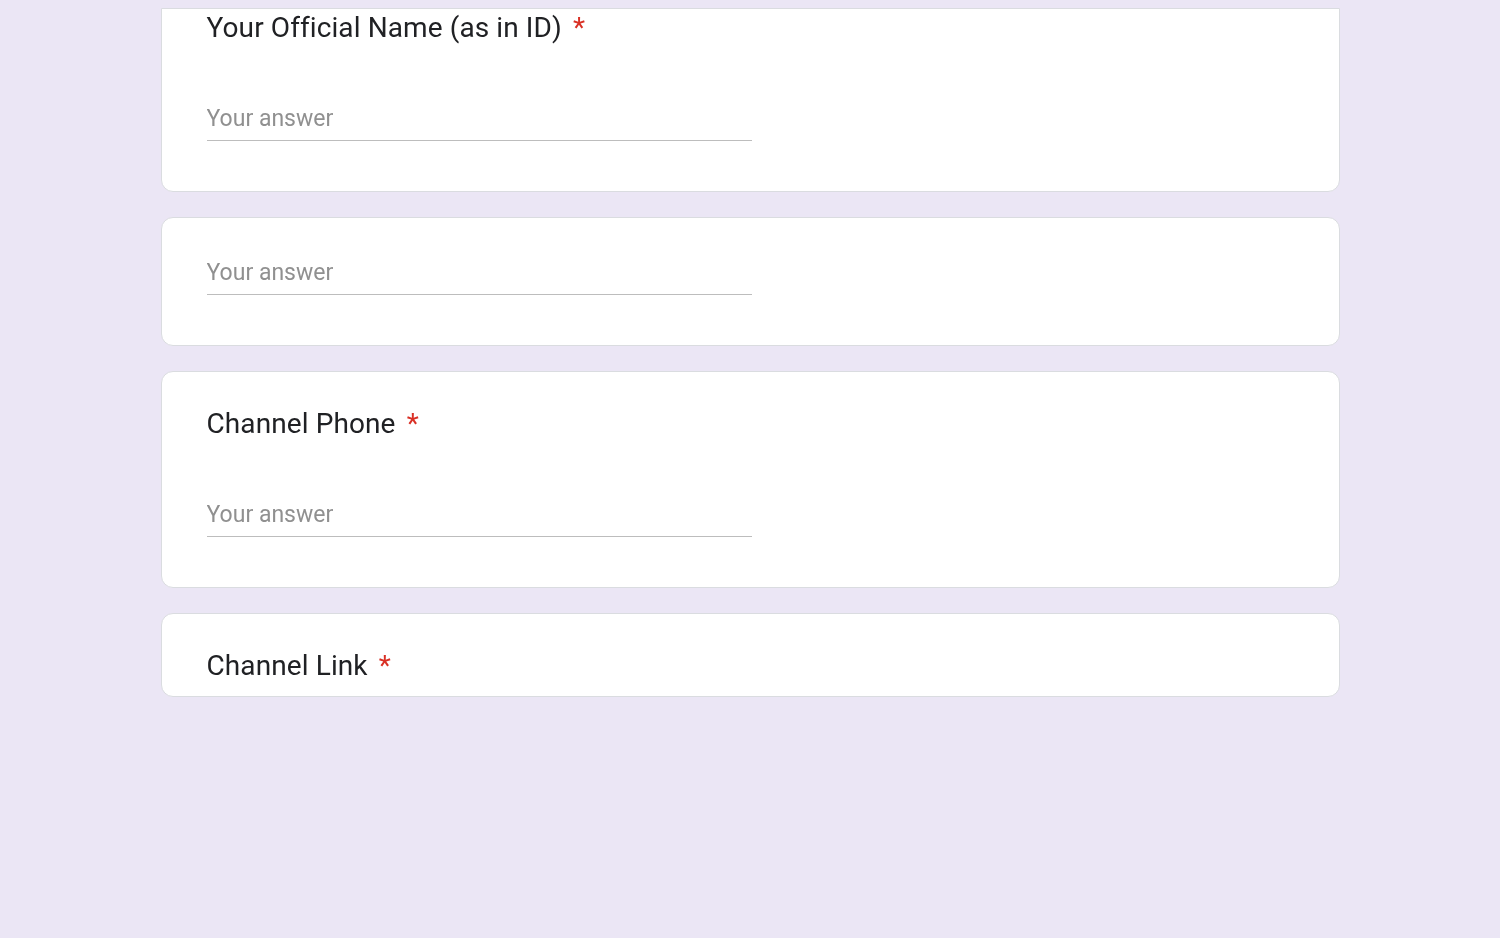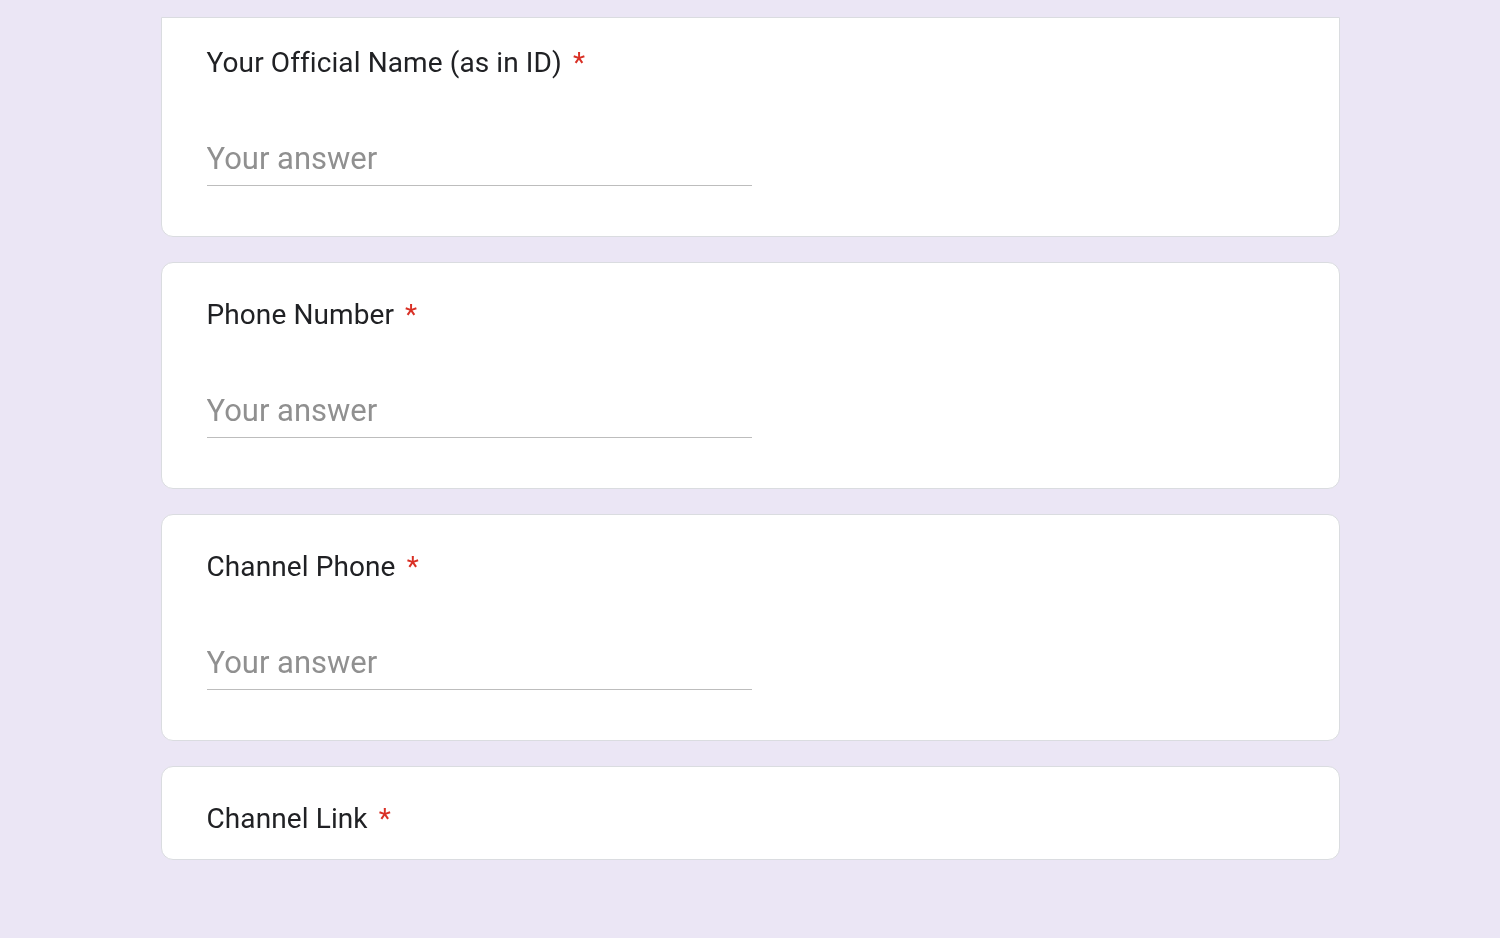--- a/index.html
+++ b/index.html
@@ -21,72 +21,68 @@
     .question-card {
       background: #ffffff;
       border: 1px solid #dadce0;
       border-radius: 12px;
       margin-bottom: 25px;
       padding: 35px 45px 50px 45px;
     }
     .question-card.first {
       border-top-left-radius: 0;
       border-top-right-radius: 0;
-      margin-top: 17px;
-      padding-top: 28px;
+      margin-top: 8px;
+      padding-top: 2px;
     }
     .question-label {
       font-size: 28px;
       font-weight: 400;
       color: #202124;
       letter-spacing: 0.1px;
       margin-bottom: 55px;
     }
     .required-asterisk {
       color: #d93025;
       margin-left: 4px;
     }
     .answer-input {
       width: 545px;
       border: none;
       border-bottom: 1.5px solid #bdbdbd;
-      font-size: 31px;
+      font-size: 23px;
       color: #202124;
       padding: 6px 0 8px 0;
       outline: none;
       background: transparent;
       font-family: inherit;
     }
     .answer-input::placeholder {
       color: #909090;
     }
     .question-card.partial {
       padding-bottom: 0;
       overflow: hidden;
-      height: 94px;
+      height: 84px;
     }
   </style>
 </head>
 <body>
 
 <div class="form-container">
 
   <div class="question-card first">
     <div class="question-label">
       <span>Your Official Name (as in ID)</span>
       <span class="required-asterisk">*</span>
     </div>
     <input type="text" class="answer-input" placeholder="Your answer" style="">
   </div>
 
   <div class="question-card">
-    <div class="question-label">
-      <span>Phone Number</span>
-      <span class="required-asterisk">*</span>
-    </div>
     <input type="text" class="answer-input" placeholder="Your answer" style="">
   </div>
 
   <div class="question-card">
     <div class="question-label">
       <span>Channel Phone</span>
       <span class="required-asterisk">*</span>
     </div>
     <input type="text" class="answer-input" placeholder="Your answer" style="">
   </div>

